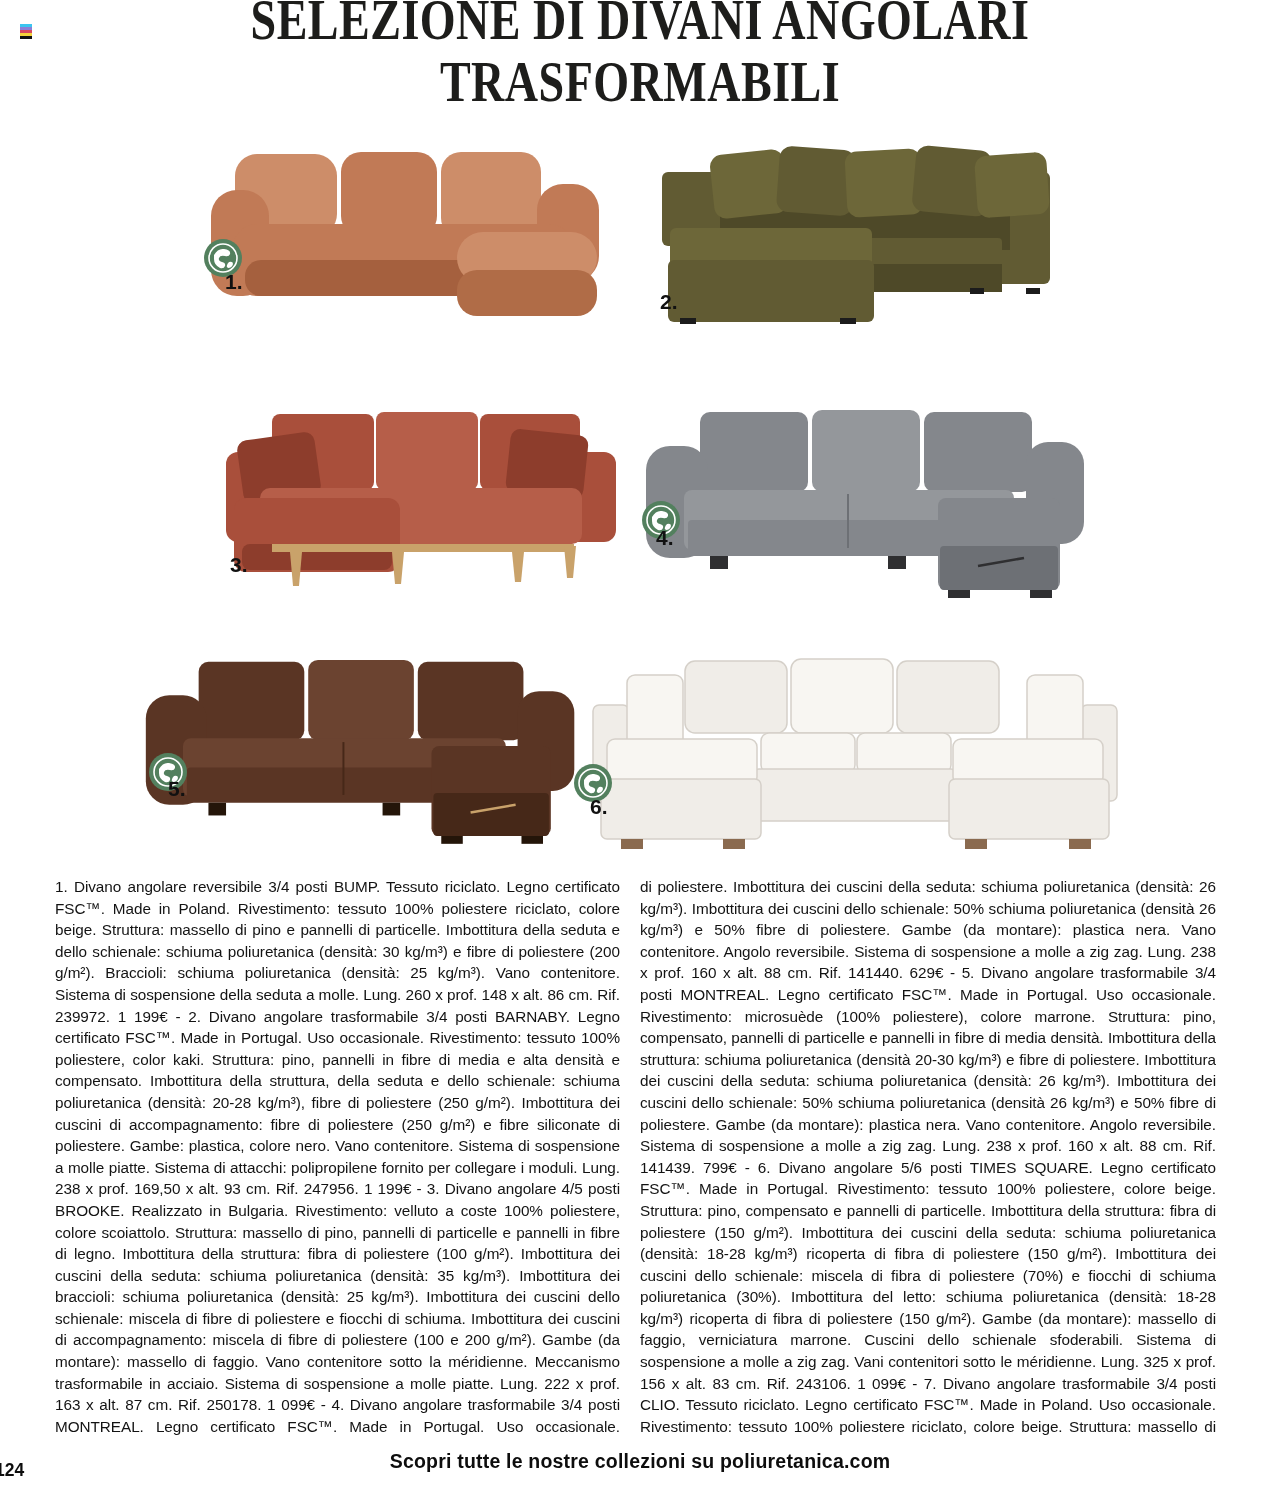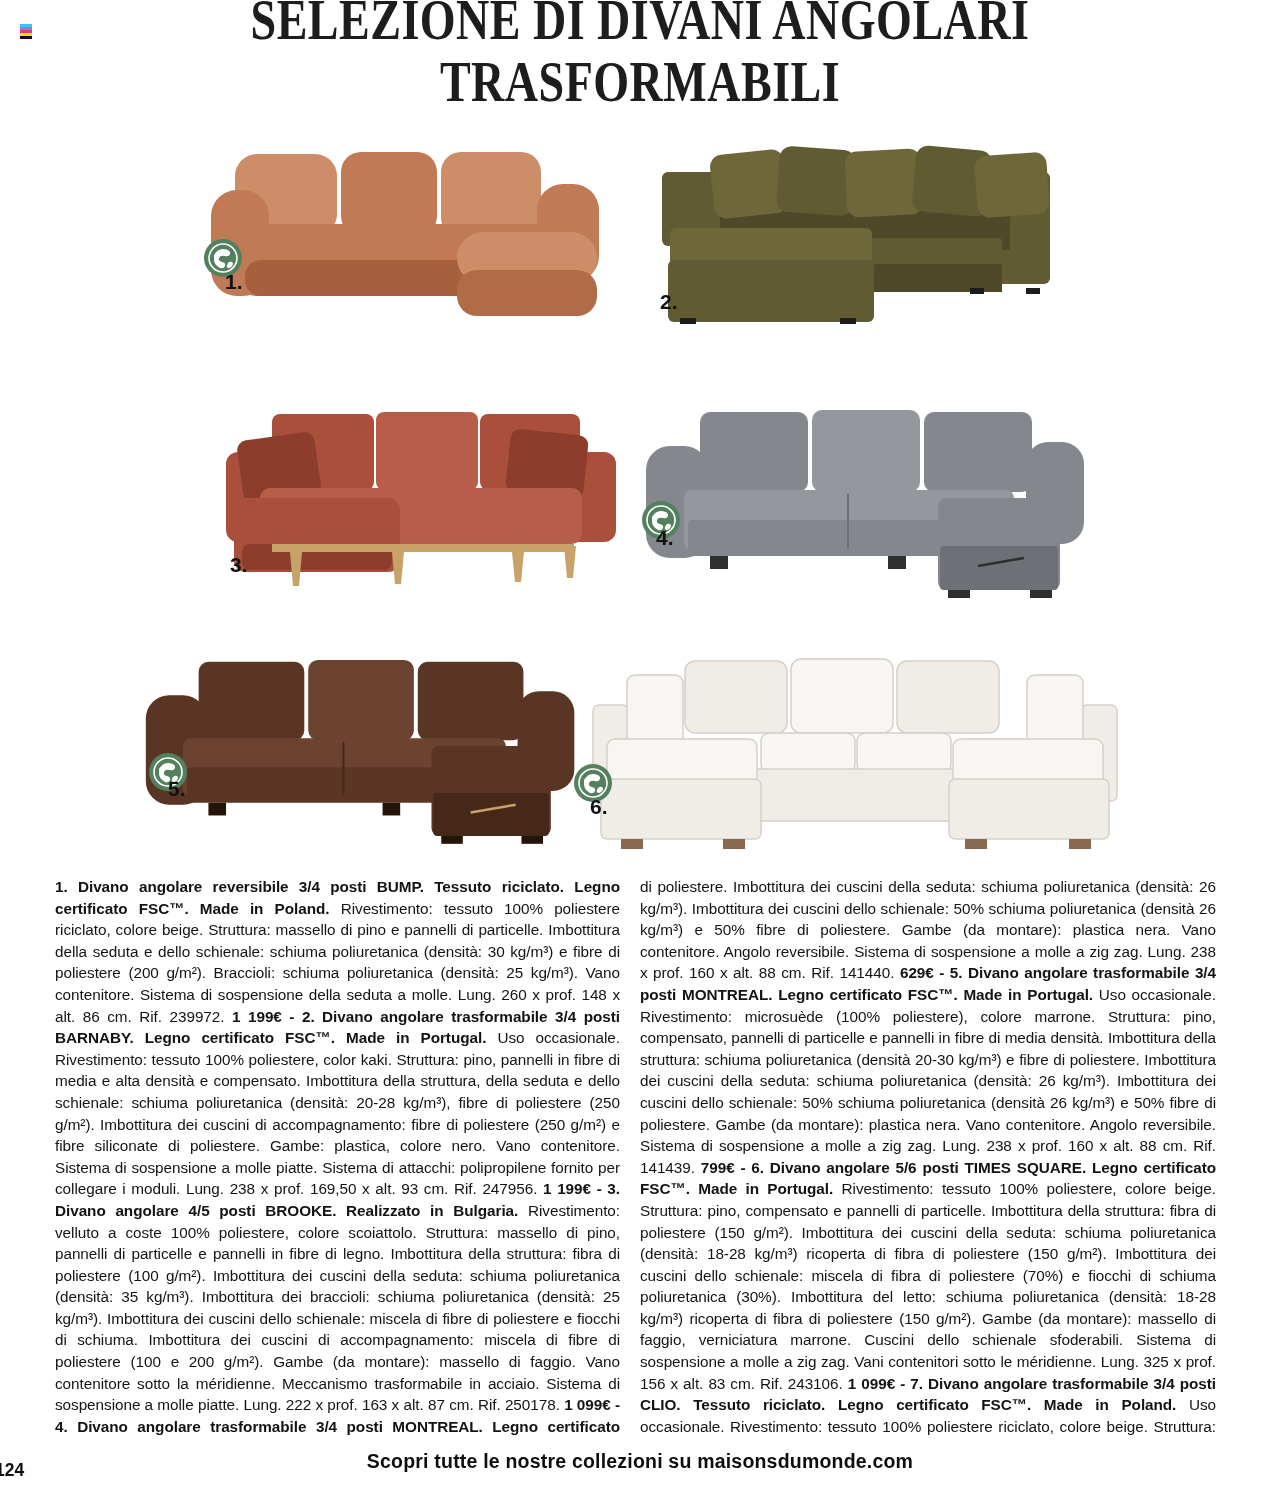--- a/index.html
+++ b/index.html
@@ -26,21 +26,21 @@
   .num { font-weight:700; font-size:21px; color:#111; }
 
   
   .badge { width:40px; height:40px; }
 
   
   .col {
     font-size:15.3px; line-height:21.6px; text-align:justify; color:#131313;
     letter-spacing:-.05px;
   }
-  .col .b { font-weight:700; }
+  .col .b { font-weight:400; }
 
   .footer {
     left:0; top:1450px; width:100%; text-align:center;
     font-weight:700; font-size:19.5px; color:#0d0d0d; letter-spacing:.2px;
   }
   .pagenum {
     left:-5px; top:1460px; font-weight:700; font-size:17.5px; color:#0d0d0d;
   }
   svg { display:block; width:100%; height:100%; }
 </style>
@@ -214,14 +214,14 @@
 <div class="abs num" style="left:225px; top:270px;">1.</div>
 <div class="abs num" style="left:660px; top:290px;">2.</div>
 <div class="abs num" style="left:230px; top:553px;">3.</div>
 <div class="abs num" style="left:656px; top:526px;">4.</div>
 <div class="abs num" style="left:168px; top:777px;">5.</div>
 <div class="abs num" style="left:590px; top:795px;">6.</div>
 
 <div class="abs col" style="left:55px; top:876px; width:565px; height:566px; overflow:hidden;"><span class="b">1. Divano angolare reversibile 3/4 posti BUMP. Tessuto riciclato. Legno certificato FSC™. Made in Poland. </span><span>Rivestimento: tessuto 100% poliestere riciclato, colore beige. Struttura: massello di pino e pannelli di particelle. Imbottitura della seduta e dello schienale: schiuma poliuretanica (densità: 30 kg/m³) e fibre di poliestere (200 g/m²). Braccioli: schiuma poliuretanica (densità: 25 kg/m³). Vano contenitore. Sistema di sospensione della seduta a molle. Lung. 260 x prof. 148 x alt. 86 cm. Rif. 239972. </span><span class="b">1 199€ - 2. Divano angolare trasformabile 3/4 posti BARNABY. Legno certificato FSC™. Made in Portugal. </span><span>Uso occasionale. Rivestimento: tessuto 100% poliestere, color kaki. Struttura: pino, pannelli in fibre di media e alta densità e compensato. Imbottitura della struttura, della seduta e dello schienale: schiuma poliuretanica (densità: 20-28 kg/m³), fibre di poliestere (250 g/m²). Imbottitura dei cuscini di accompagnamento: fibre di poliestere (250 g/m²) e fibre siliconate di poliestere. Gambe: plastica, colore nero. Vano contenitore. Sistema di sospensione a molle piatte. Sistema di attacchi: polipropilene fornito per collegare i moduli. Lung. 238 x prof. 169,50 x alt. 93 cm. Rif. 247956. </span><span class="b">1 199€ - 3. Divano angolare 4/5 posti BROOKE. Realizzato in Bulgaria. </span><span>Rivestimento: velluto a coste 100% poliestere, colore scoiattolo. Struttura: massello di pino, pannelli di particelle e pannelli in fibre di legno. Imbottitura della struttura: fibra di poliestere (100 g/m²). Imbottitura dei cuscini della seduta: schiuma poliuretanica (densità: 35 kg/m³). Imbottitura dei braccioli: schiuma poliuretanica (densità: 25 kg/m³). Imbottitura dei cuscini dello schienale: miscela di fibre di poliestere e fiocchi di schiuma. Imbottitura dei cuscini di accompagnamento: miscela di fibre di poliestere (100 e 200 g/m²). Gambe (da montare): massello di faggio. Vano contenitore sotto la méridienne. Meccanismo trasformabile in acciaio. Sistema di sospensione a molle piatte. Lung. 222 x prof. 163 x alt. 87 cm. Rif. 250178. </span><span class="b">1 099€ - 4. Divano angolare trasformabile 3/4 posti MONTREAL. Legno certificato FSC™. Made in Portugal. </span><span>Uso occasionale. Rivestimento: 100% poliestere, colore grigio. Struttura: pino, compensato, pannelli di particelle e pannelli in fibre di media densità. Imbottitura della struttura: schiuma poliuretanica (densità 20-30 kg/m³) e fibre</span></div>
 <div class="abs col" style="left:640px; top:876px; width:576px; height:566px; overflow:hidden;"><span>di poliestere. Imbottitura dei cuscini della seduta: schiuma poliuretanica (densità: 26 kg/m³). Imbottitura dei cuscini dello schienale: 50% schiuma poliuretanica (densità 26 kg/m³) e 50% fibre di poliestere. Gambe (da montare): plastica nera. Vano contenitore. Angolo reversibile. Sistema di sospensione a molle a zig zag. Lung. 238 x prof. 160 x alt. 88 cm. Rif. 141440. </span><span class="b">629€ - 5. Divano angolare trasformabile 3/4 posti MONTREAL. Legno certificato FSC™. Made in Portugal. </span><span>Uso occasionale. Rivestimento: microsuède (100% poliestere), colore marrone. Struttura: pino, compensato, pannelli di particelle e pannelli in fibre di media densità. Imbottitura della struttura: schiuma poliuretanica (densità 20-30 kg/m³) e fibre di poliestere. Imbottitura dei cuscini della seduta: schiuma poliuretanica (densità: 26 kg/m³). Imbottitura dei cuscini dello schienale: 50% schiuma poliuretanica (densità 26 kg/m³) e 50% fibre di poliestere. Gambe (da montare): plastica nera. Vano contenitore. Angolo reversibile. Sistema di sospensione a molle a zig zag. Lung. 238 x prof. 160 x alt. 88 cm. Rif. 141439. </span><span class="b">799€ - 6. Divano angolare 5/6 posti TIMES SQUARE. Legno certificato FSC™. Made in Portugal. </span><span>Rivestimento: tessuto 100% poliestere, colore beige. Struttura: pino, compensato e pannelli di particelle. Imbottitura della struttura: fibra di poliestere (150 g/m²). Imbottitura dei cuscini della seduta: schiuma poliuretanica (densità: 18-28 kg/m³) ricoperta di fibra di poliestere (150 g/m²). Imbottitura dei cuscini dello schienale: miscela di fibra di poliestere (70%) e fiocchi di schiuma poliuretanica (30%). Imbottitura del letto: schiuma poliuretanica (densità: 18-28 kg/m³) ricoperta di fibra di poliestere (150 g/m²). Gambe (da montare): massello di faggio, verniciatura marrone. Cuscini dello schienale sfoderabili. Sistema di sospensione a molle a zig zag. Vani contenitori sotto le méridienne. Lung. 325 x prof. 156 x alt. 83 cm. Rif. 243106. </span><span class="b">1 099€ - 7. Divano angolare trasformabile 3/4 posti CLIO. Tessuto riciclato. Legno certificato FSC™. Made in Poland. </span><span>Uso occasionale. Rivestimento: tessuto 100% poliestere riciclato, colore beige. Struttura: massello di faggio, pino, agglomerato e compensato. Imbottitura della struttura, della seduta, dello schienale e del vano contenitore: schiuma poliuretanica (densità: 20-30 kg/m³).</span></div>
 
-<div class="abs footer">Scopri tutte le nostre collezioni su maisonsdumonde.com</div>
+<div class="abs footer">Scopri tutte le nostre collezioni su poliuretanica.com</div>
 <div class="abs pagenum">124</div>
 
 </body></html>

